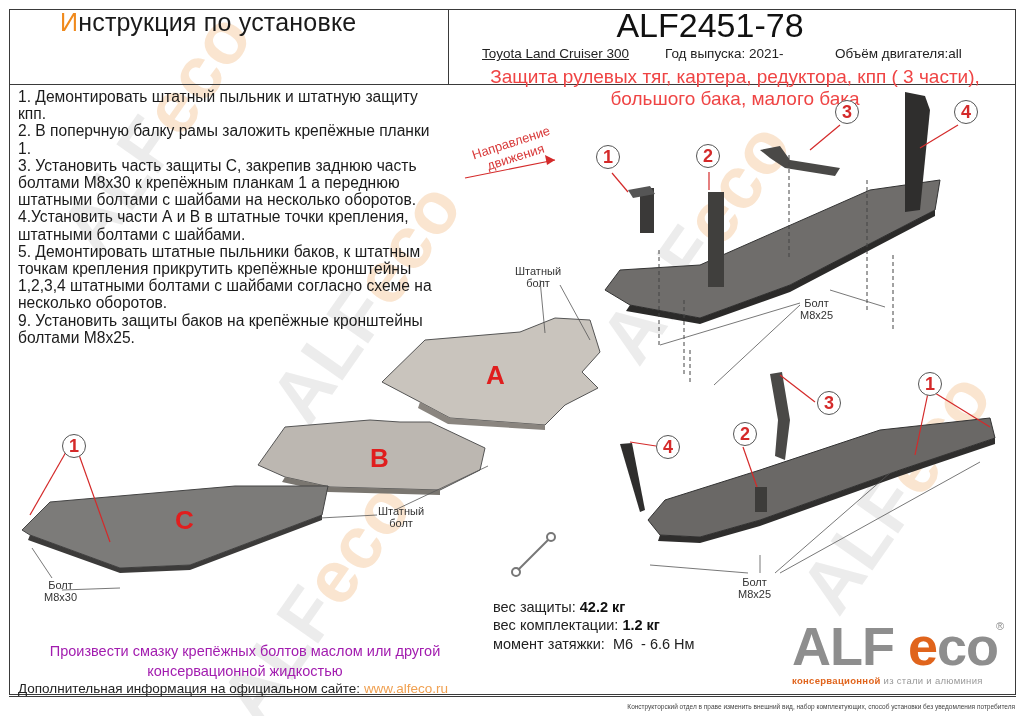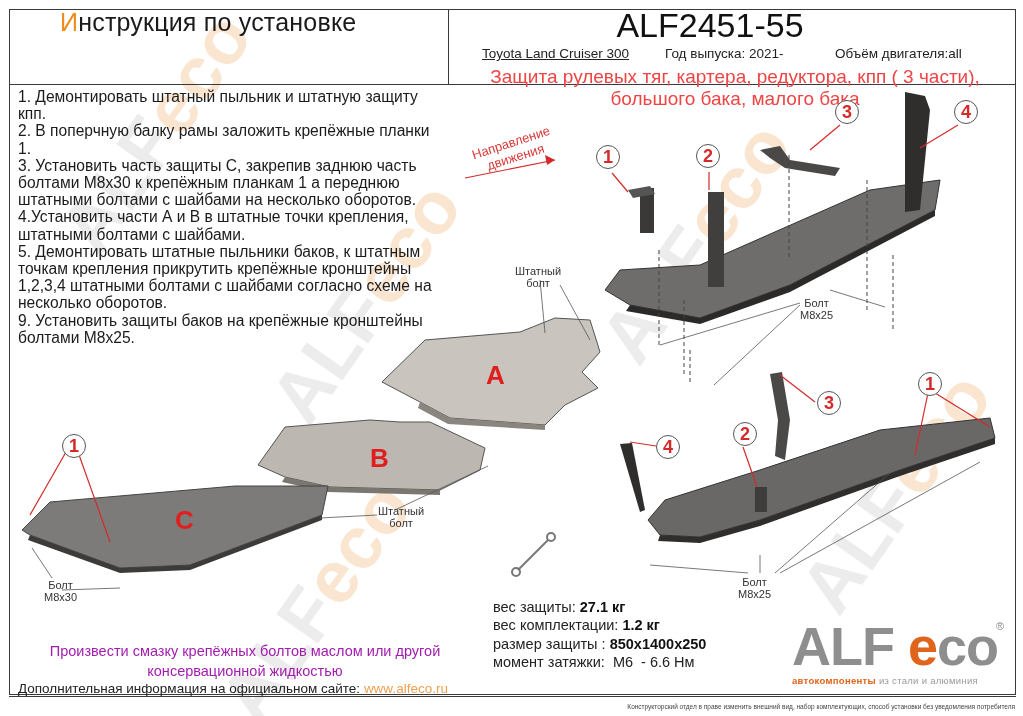--- a/index.html
+++ b/index.html
@@ -53,21 +53,21 @@
 <div class="watermark" style="left:560px;top:200px;">ALF<span class="e">eco</span></div>
 <div class="watermark" style="left:760px;top:450px;">ALF<span class="e">eco</span></div>
 <div class="watermark" style="left:180px;top:560px;">ALF<span class="e">eco</span></div>
 
 <div class="frame"></div>
 <div class="hline" style="left:9px;top:84px;width:1007px;"></div>
 <div class="vline" style="left:448px;top:9px;height:76px;"></div>
 <div class="hline" style="left:9px;top:696px;width:1007px;"></div>
 
 <div class="abs title"><span class="first">И</span><span>нструкция по установке</span></div>
-<div class="abs code">ALF2451-55</div>
+<div class="abs code">ALF2451-78</div>
 <div class="abs car-line" style="left:482px;text-decoration:underline;">Toyota Land Cruiser 300</div>
 <div class="abs car-line" style="left:665px;">Год выпуска: 2021-</div>
 <div class="abs car-line" style="left:835px;">Объём двигателя:all</div>
 <div class="abs desc">Защита рулевых тяг, картера, редуктора, кпп ( 3 части), большого бака, малого бака</div>
 
 <div class="abs steps">
   <div>1.  Демонтировать штатный пыльник и штатную защиту кпп.</div>
   <div>2.  В поперчную балку рамы заложить крепёжные планки 1.</div>
   <div>3.  Установить часть защиты С, закрепив заднюю часть болтами М8х30 к крепёжным планкам 1 а переднюю штатными болтами с шайбами на несколько оборотов.</div>
   <div>4.Установить части А и В в штатные точки крепления, штатными болтами с шайбами.</div>
@@ -185,33 +185,32 @@
 <div class="abs label-small" style="left:738px;top:576px;">
   <div>Болт</div>
     <div>М8х25</div>
 </div>
 <div class="abs label-small" style="left:44px;top:579px;">
   <div>Болт</div>
     <div>М8х30</div>
 </div>
 
 <div class="abs specs">
-  <div class="row"><span>вес защиты: </span><b>27.1 кг</b></div>
+  <div class="row"><span>вес защиты: </span><b>42.2 кг</b></div>
   <div class="row"><span>вес комплектации: </span><b>1.2 кг</b></div>
-  <div class="row"><span>размер защиты : </span><b>850х1400х250</b></div>
   <div class="row"><span>момент затяжки:</span>&nbsp;&nbsp;<span>М6  - 6.6 Нм</span></div>
 </div>
 
 <div class="abs warn">
   <div>Произвести смазку крепёжных болтов маслом или другой</div>
   <div>консервационной жидкостью</div>
 </div>
 <div class="abs info">
   <span>Дополнительная информация на официальном сайте: </span><span class="url">www.alfeco.ru</span>
 </div>
 
 <div class="abs logo">
   <span class="logo-reg">®</span>
   <div class="logo-text"><span class="logo-alf">ALF</span> <span class="logo-e">e</span><span class="logo-co">co</span></div>
-  <div class="logo-sub"><span class="o">автокомпоненты</span><span class="g"> из стали и алюминия</span></div>
+  <div class="logo-sub"><span class="o">консервационной</span><span class="g"> из стали и алюминия</span></div>
 </div>
 
 <div class="abs disclaimer">Конструкторский отдел в праве изменить внешний вид, набор комплектующих, способ установки без уведомления потребителя</div>
 
 </body></html>

